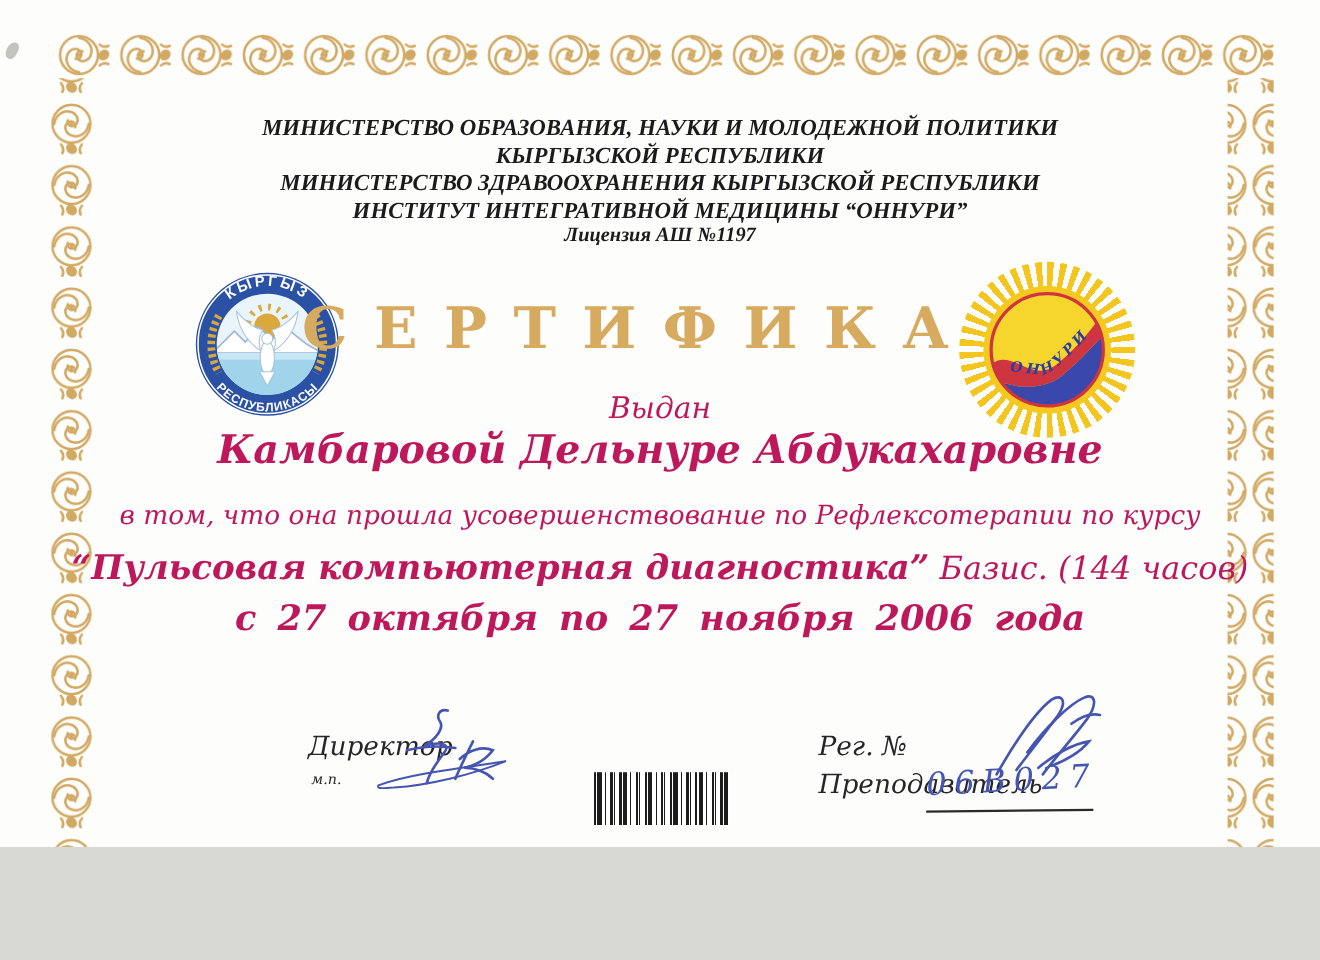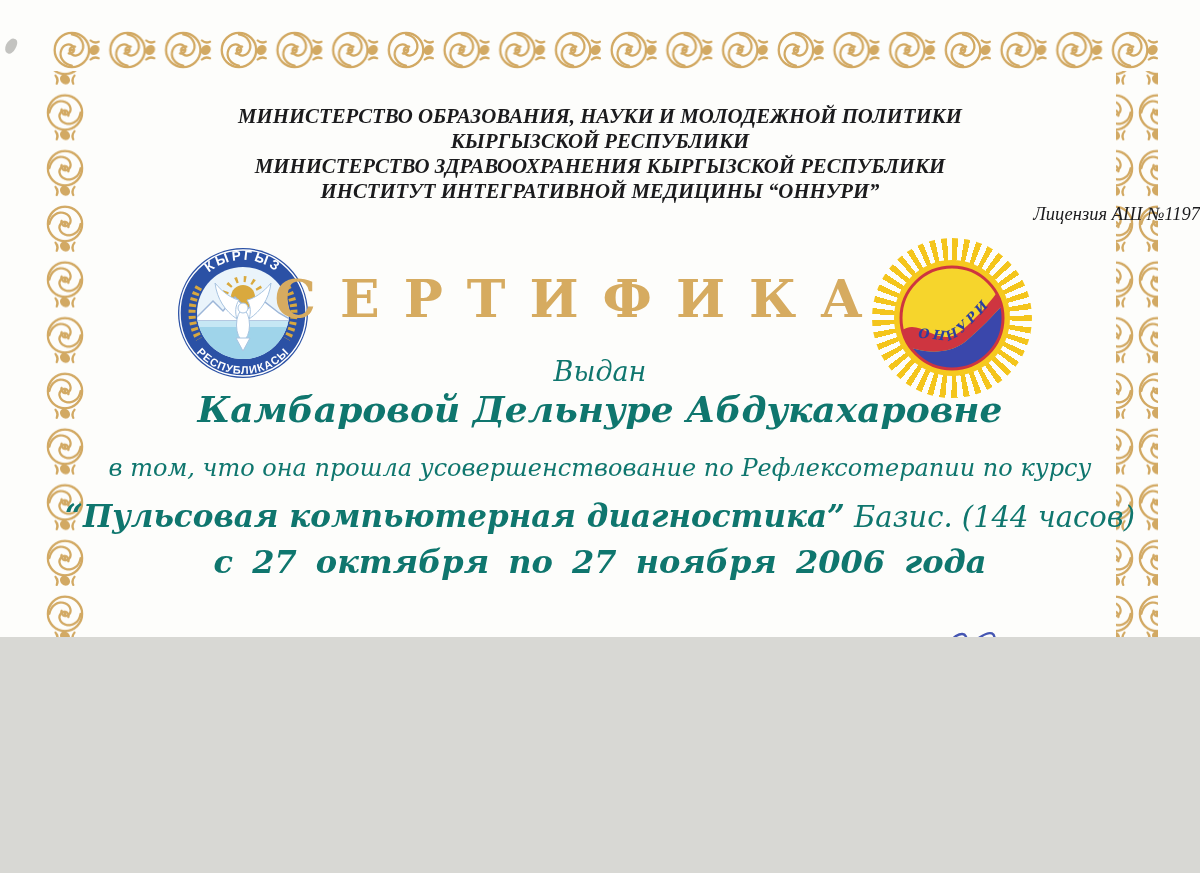--- a/index.html
+++ b/index.html
@@ -1,32 +1,32 @@
 <!DOCTYPE html>
 <html><head>
 <meta charset="utf-8">
 <style>
   html,body{margin:0;padding:0;background:#d8d8d4;}
-  #page{position:relative;width:1200px;height:637px;background:#fdfdfb;overflow:hidden;
+  #page{position:relative;width:1200px;height:770px;background:#fdfdfb;overflow:hidden;
         font-family:"Liberation Serif", serif;}
   .abs{position:absolute;}
   
   #frame{left:44px;top:29px;}
   
   .hdr{left:0;top:104px;width:1200px;text-align:center;color:#1b1b1d;
        font-weight:bold;font-style:italic;font-size:21px;line-height:25px;
        transform:scaleX(0.99);}
-  .lic{left:0;top:204px;width:1200px;text-align:right;color:#1b1b1d;
-       font-weight:normal;font-style:italic;font-size:18.5px;}
+  .lic{left:0;top:204px;width:1200px;text-align:center;color:#1b1b1d;
+       font-weight:bold;font-style:italic;font-size:18.5px;}
   
   .cert-title{left:0;top:268px;width:1200px;text-align:center;color:#d6ab60;
        font-size:52px;font-weight:bold;letter-spacing:24px;text-indent:24px;
        font-family:"DejaVu Serif", serif;}
   
-  .script{width:1200px;left:0;text-align:center;color:#0f766e;font-style:italic;
+  .script{width:1200px;left:0;text-align:center;color:#be185d;font-style:italic;
        font-family:"DejaVu Serif", serif;}
   .issued{top:356px;font-size:27px;}
   .name{top:388px;font-size:36px;font-weight:600;}
   .body-line{top:454px;font-size:24px;}
   .course{top:498px;font-size:29px;}
   .course b{font-size:31px;font-weight:700;}
   .date-line{top:543px;font-size:32px;word-spacing:8px;font-weight:bold;}
   
   .lbl{color:#26262a;font-style:italic;font-family:"DejaVu Serif", serif;}
   .director{left:280px;top:664px;font-size:24px;}

